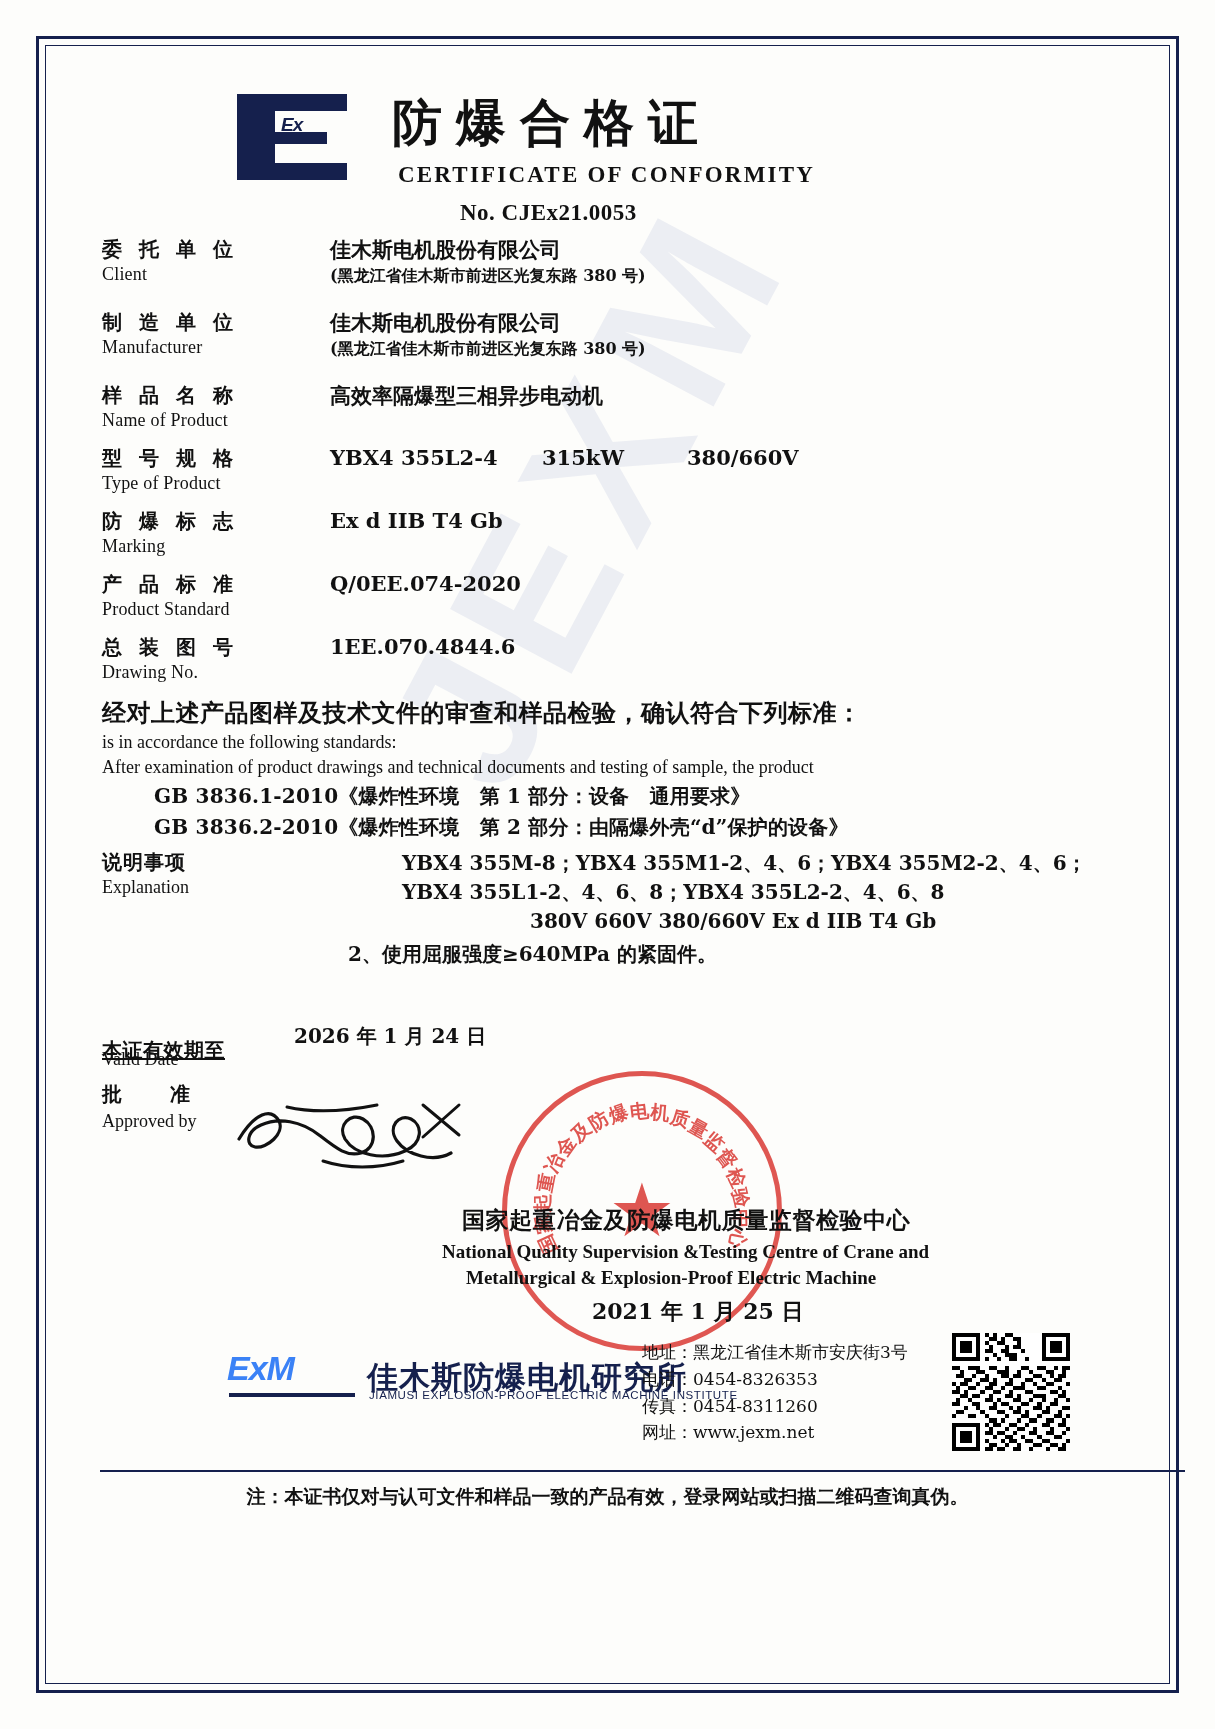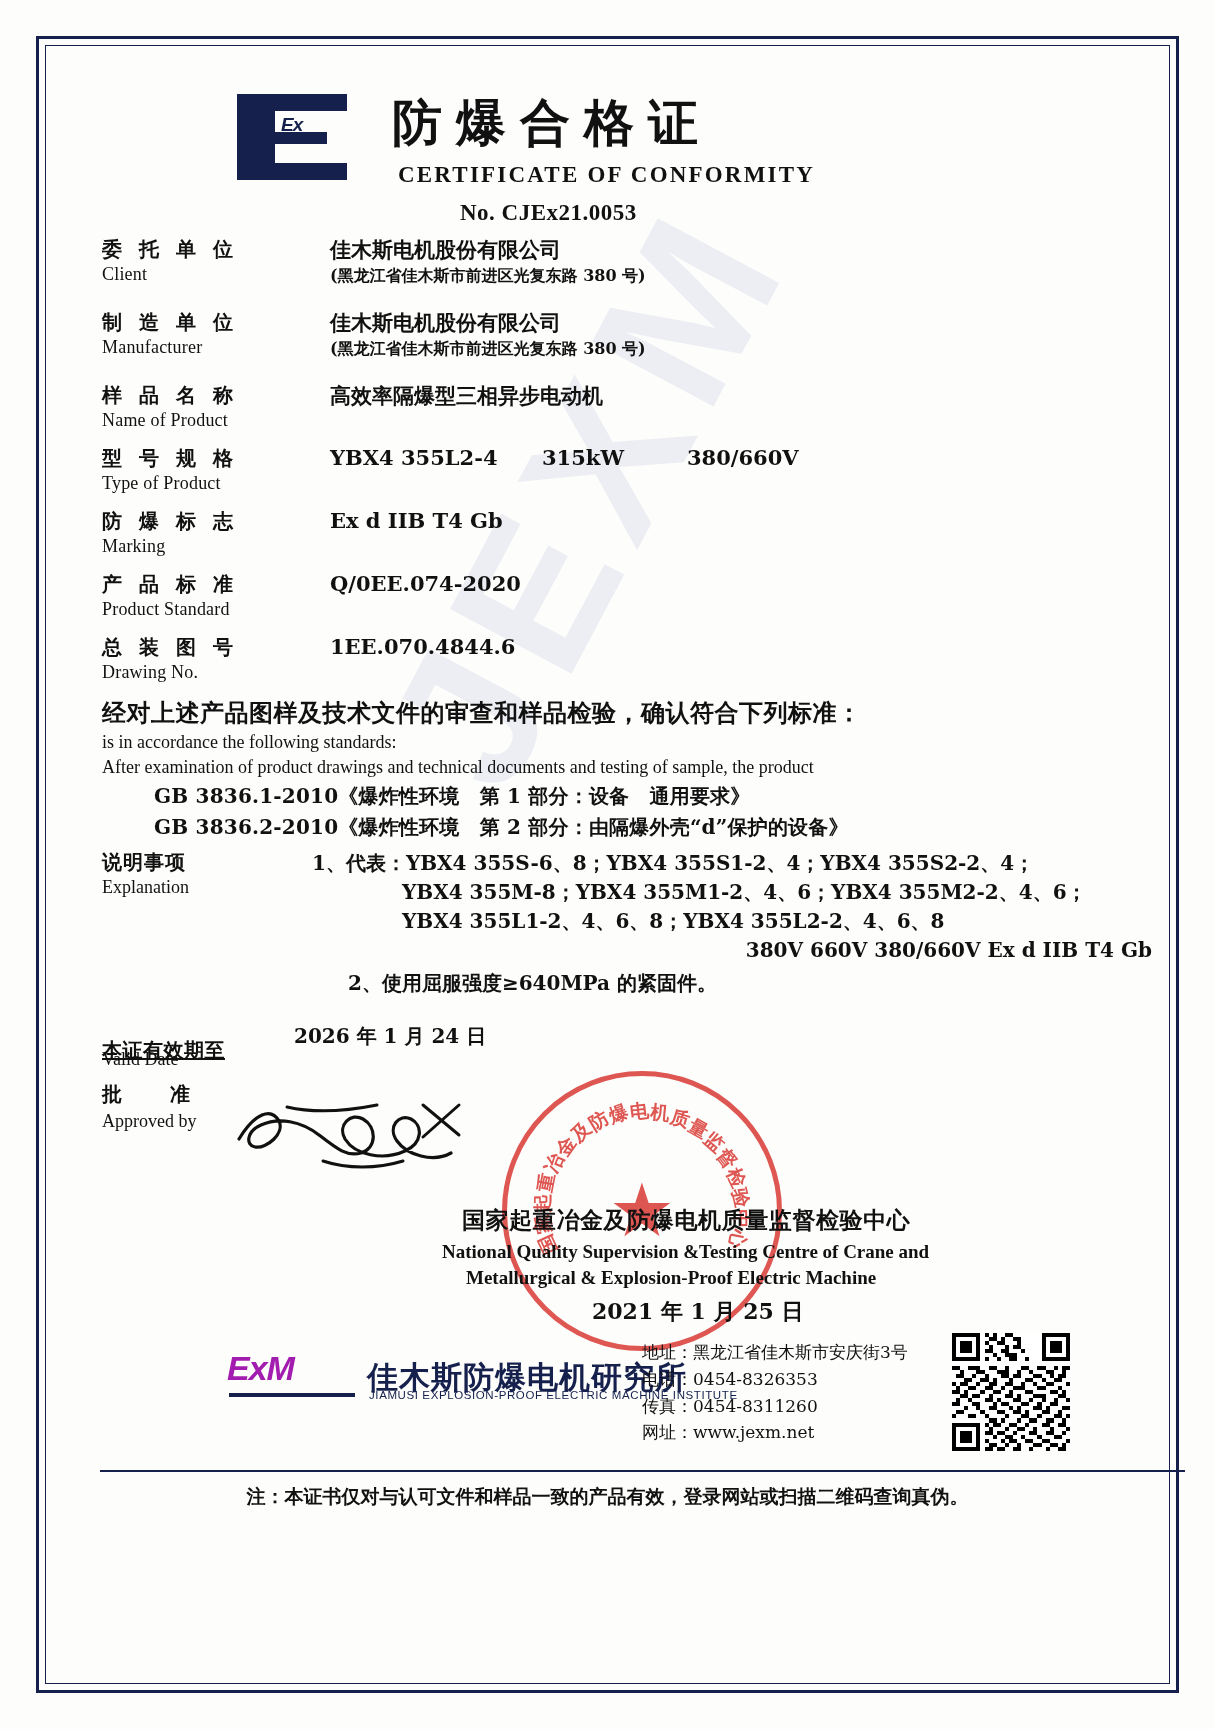--- a/index.html
+++ b/index.html
@@ -246,21 +246,20 @@
     font-weight: bold;
     font-family: "DejaVu Serif", serif;
     line-height: 1.45;
     white-space: nowrap;
   }
   .exp-line.indent {
     padding-left: 90px;
   }
   .exp-line.indent2 {
     padding-left: 218px;
-    text-align: right;
   }
   .exp-line.item2 {
     padding-left: 36px;
     margin-top: 4px;
   }
   
   .valid-row {
     position: relative;
     height: 60px;
     margin-top: 2px;
@@ -399,21 +398,21 @@
     width: 400px;
     height: 70px;
   }
   .exm-mark {
     position: absolute;
     left: 0;
     top: 6px;
     font-size: 34px;
     font-weight: bold;
     font-style: italic;
-    color: #a21caf;
+    color: #3b82f6;
     font-family: "Liberation Sans", sans-serif;
     letter-spacing: -1px;
   }
   .exm-underline {
     position: absolute;
     left: 2px;
     top: 50px;
     width: 126px;
     height: 4px;
     background: #15204d;
@@ -566,21 +565,20 @@
       <div class="st-en">is in accordance the following standards:</div>
       <div class="st-en">After examination of product drawings and technical documents and testing of sample, the product</div>
       <div class="std-line">GB 3836.1-2010《爆炸性环境　第 1 部分：设备　通用要求》</div>
       <div class="std-line">GB 3836.2-2010《爆炸性环境　第 2 部分：由隔爆外壳“d”保护的设备》</div>
     </div>
 
     <div class="explain">
       <div class="exp-label-cn">说明事项</div>
       <div class="exp-label-en">Explanation</div>
       <div class="exp-lines">
-        <div class="exp-line">1、代表：YBX4 355S-6、8；YBX4 355S1-2、4；YBX4 355S2-2、4；</div>
         <div class="exp-line indent">YBX4 355M-8；YBX4 355M1-2、4、6；YBX4 355M2-2、4、6；</div>
         <div class="exp-line indent">YBX4 355L1-2、4、6、8；YBX4 355L2-2、4、6、8</div>
         <div class="exp-line indent2">380V  660V  380/660V   Ex d IIB T4 Gb</div>
         <div class="exp-line item2">2、使用屈服强度≥640MPa 的紧固件。</div>
       </div>
     </div>
 
     <div class="valid-row">
       <div class="valid-cn">本证有效期至</div>
       <div class="valid-en">Valid Date</div>

